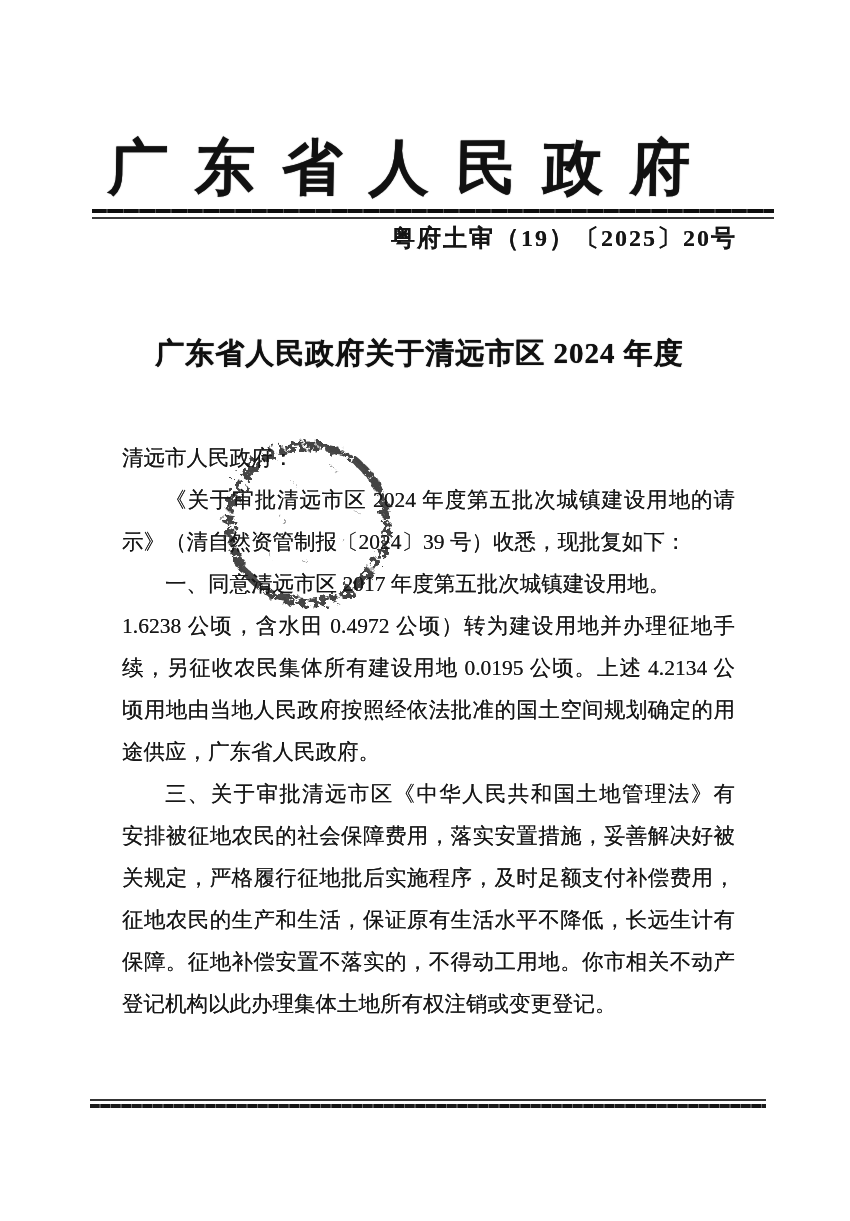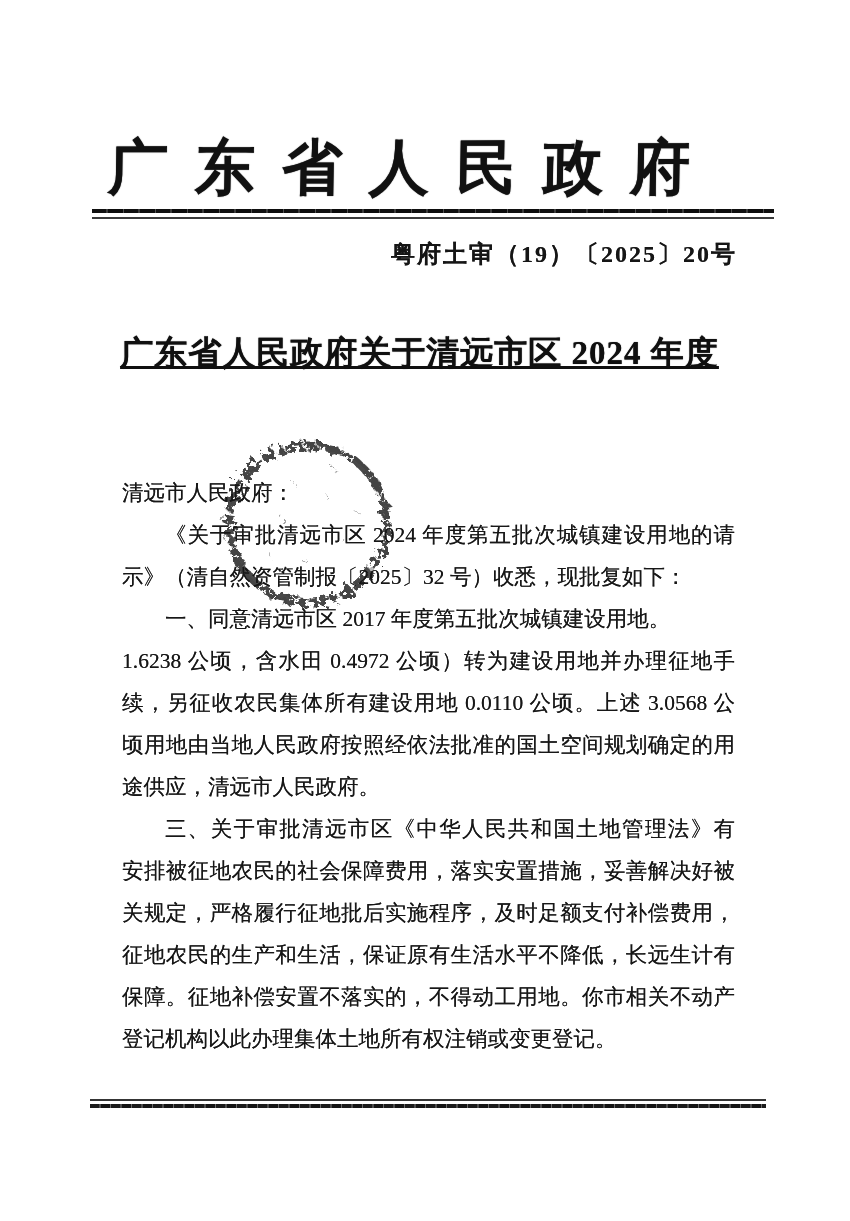--- a/index.html
+++ b/index.html
@@ -34,45 +34,44 @@
   .rule { position: absolute; left: 92px; width: 682px; }
   .rule-thick-top { top: 209px; height: 4px;
     background: repeating-linear-gradient(90deg,#101010 0 14px,#3c3c3c 14px 16px,#0c0c0c 16px 31px,#515151 31px 32px); }
   .rule-thin-top  { top: 217px; height: 2px; background: #3a3a3a; }
   .rule-thin-bottom  { left: 90px; top: 1099px; width: 676px; height: 1.5px; background: #343434; }
   .rule-thick-bottom { left: 90px; top: 1104px; width: 676px; height: 3.5px;
     background: repeating-linear-gradient(90deg,#1b1b1b 0 9px,#4d4d4d 9px 11px,#141414 11px 20px,#6b6b6b 20px 21px); }
   
   .doc-number {
     position: absolute;
-    top: 238px; right: 113px;
+    top: 222px; right: 113px;
     font-size: 24px;
     font-weight: 600;
     letter-spacing: 2px;
     white-space: nowrap;
     text-shadow: 0 0 .5px rgba(0,0,0,.7);
   }
   
   .doc-title {
     position: absolute;
     top: 330px; left: 0;
     width: 839px;
     text-align: center;
-    font-size: 33px;
+    font-size: 29px;
     font-weight: bold;
     line-height: 46px;
     letter-spacing: 1px;
     color: #101010;
     text-shadow: 0 0 .8px rgba(0,0,0,.9);
-    text-decoration: underline;
   }
   
   .body-block {
     position: absolute;
-    left: 122px; top: 472px;
+    left: 122px; top: 437px;
     width: 613px;
     font-size: 21.5px;
     line-height: 42px;
     color: #171717;
     text-shadow: 0 0 .6px rgba(0,0,0,.75);
   }
   .ln { height: 42px; overflow: hidden; text-align: left; }
   .ln.indent { padding-left: 43px; }
   .ln.fill { text-align: justify; text-align-last: justify; }
   
@@ -119,26 +118,26 @@
       <circle cx="60" cy="132" r="1.8" fill="#222" opacity="0.4"></circle>
       <circle cx="128" cy="44" r="1.5" fill="#222" opacity="0.5"></circle>
       <circle cx="86" cy="58" r="1.4" fill="#222" opacity="0.35"></circle>
       <circle cx="152" cy="88" r="1.6" fill="#222" opacity="0.35"></circle>
     </g>
   </svg>
 
   <div class="body-block">
     <div class="ln">清远市人民政府：</div>
     <div class="ln indent fill">《关于审批清远市区 2024 年度第五批次城镇建设用地的请</div>
-    <div class="ln">示》（清自然资管制报〔2025〕32 号）收悉，现批复如下：</div>
+    <div class="ln">示》（清自然资管制报〔2024〕39 号）收悉，现批复如下：</div>
     <div class="ln indent">一、同意清远市区 2017 年度第五批次城镇建设用地。</div>
     <div class="ln fill">1.6238 公顷，含水田 0.4972 公顷）转为建设用地并办理征地手</div>
-    <div class="ln fill">续，另征收农民集体所有建设用地 0.0110 公顷。上述 3.0568 公</div>
+    <div class="ln fill">续，另征收农民集体所有建设用地 0.0195 公顷。上述 4.2134 公</div>
     <div class="ln fill">顷用地由当地人民政府按照经依法批准的国土空间规划确定的用</div>
-    <div class="ln">途供应，清远市人民政府。</div>
+    <div class="ln">途供应，广东省人民政府。</div>
     <div class="ln indent fill">三、关于审批清远市区《中华人民共和国土地管理法》有</div>
     <div class="ln fill">安排被征地农民的社会保障费用，落实安置措施，妥善解决好被</div>
     <div class="ln fill">关规定，严格履行征地批后实施程序，及时足额支付补偿费用，</div>
     <div class="ln fill">征地农民的生产和生活，保证原有生活水平不降低，长远生计有</div>
     <div class="ln fill">保障。征地补偿安置不落实的，不得动工用地。你市相关不动产</div>
     <div class="ln">登记机构以此办理集体土地所有权注销或变更登记。</div>
   </div>
 
   <div class="rule rule-thin-bottom"></div>
   <div class="rule rule-thick-bottom"></div>

